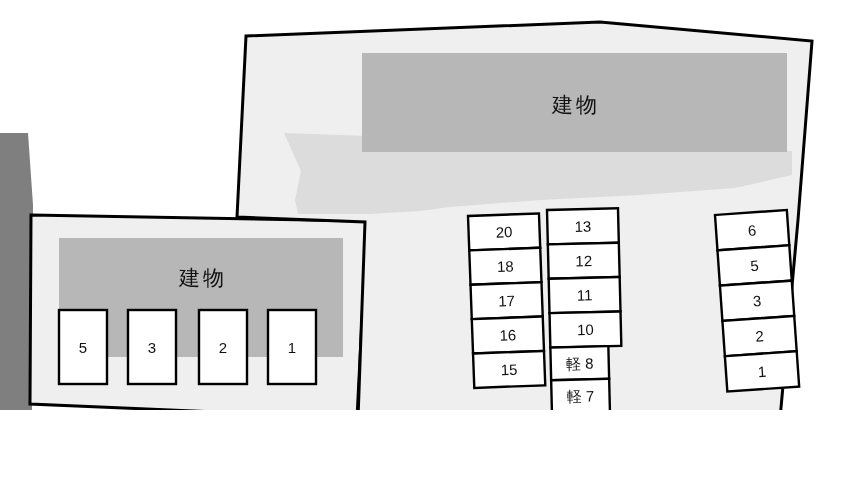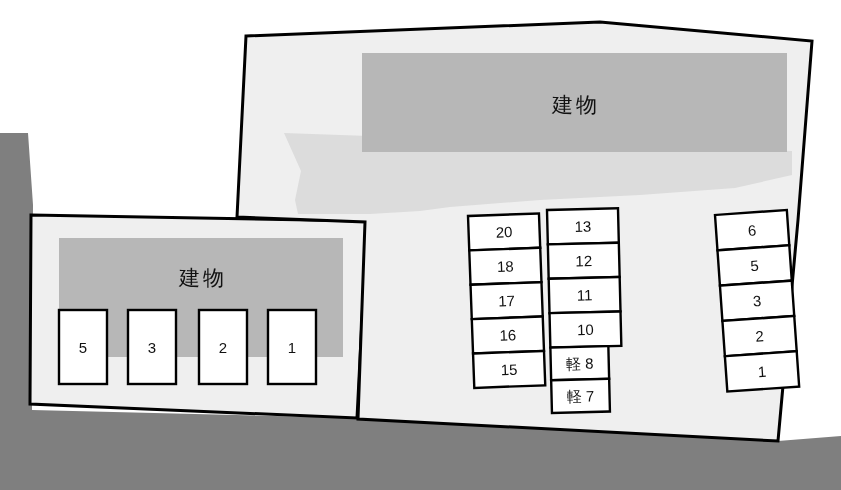--- a/index.html
+++ b/index.html
@@ -1,19 +1,19 @@
 <!DOCTYPE html>
 <html><head>
 <meta charset="utf-8">
 <style>
   html, body { margin: 0; padding: 0; background: #ffffff; }
   .stage {
     position: relative;
     width: 841px;
-    height: 490px;
+    height: 410px;
     overflow: hidden;
     font-family: "Liberation Sans", sans-serif;
   }
   svg { display: block; }
   .lot {
     stroke: #000000;
     stroke-width: 3;
     stroke-linejoin: miter;
   }
   .stall-box {

